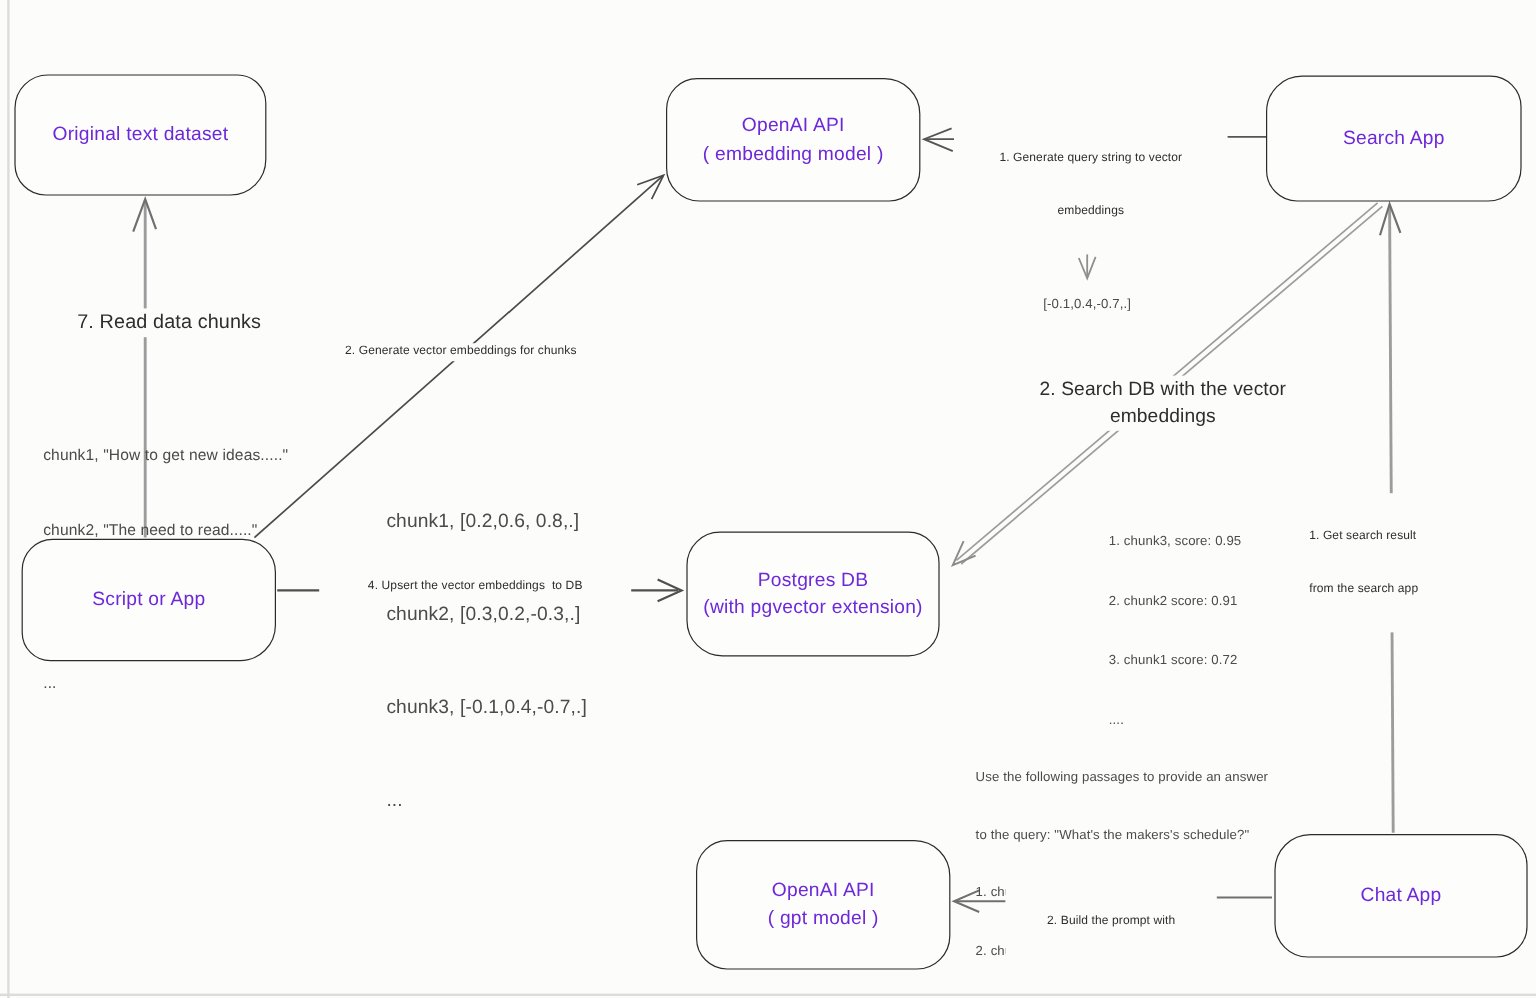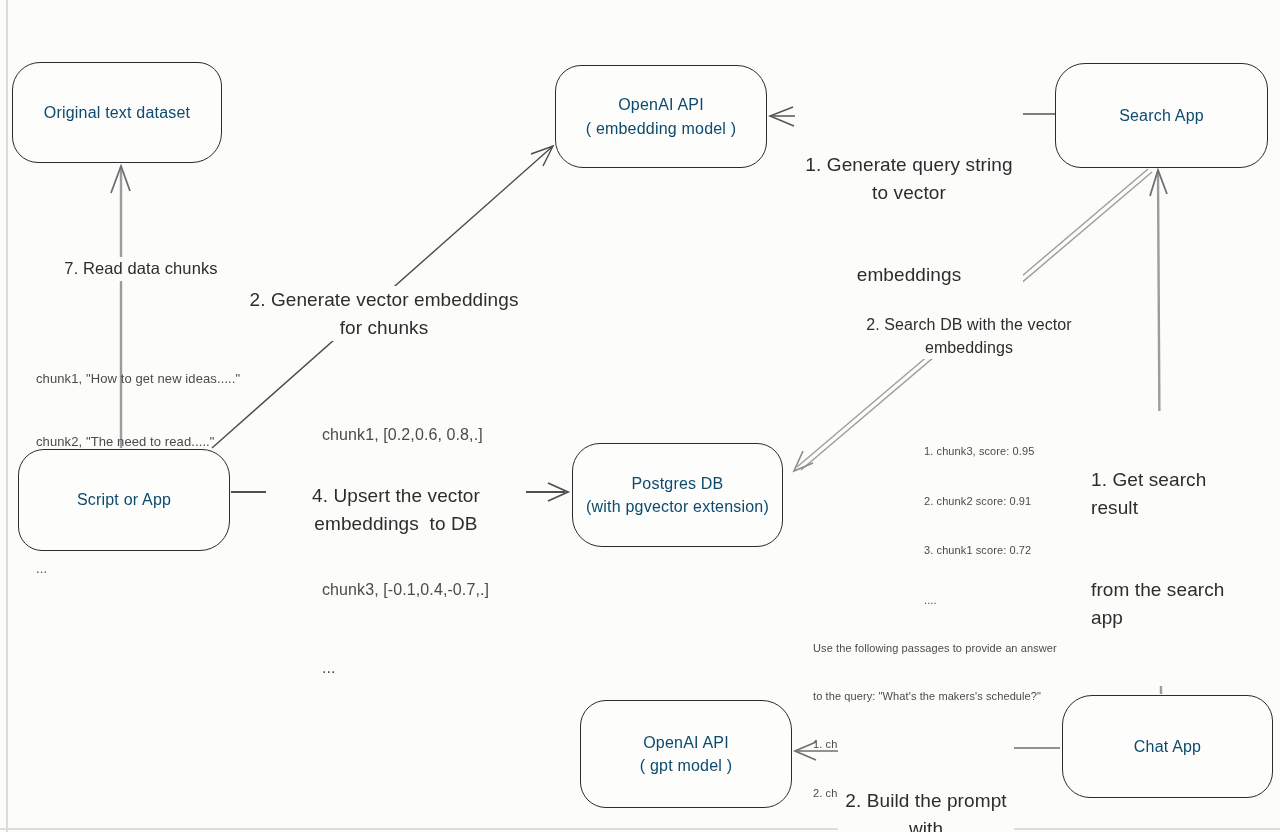--- a/index.html
+++ b/index.html
@@ -11,27 +11,27 @@
   }
   .canvas{position:absolute;inset:0;}
   svg.arrows{position:absolute;left:0;top:0;z-index:1;}
   .node{
     position:absolute;z-index:3;
     background:#fdfdfc;
     border:1.7px solid #2b2b2b;
     display:flex;flex-direction:column;align-items:center;justify-content:center;
     text-align:center;
     font-size:16px;letter-spacing:.2px;line-height:1.45;
-    color:#0c4a6e;
+    color:#6d28d9;
     box-sizing:border-box;
   }
   .edge-label{
     position:absolute;z-index:4;
     background:#fcfcfb;
-    font-size:19px;font-weight:500;letter-spacing:.1px;line-height:1.45;
+    font-size:10px;font-weight:500;letter-spacing:.1px;line-height:1.45;
     color:#2d2d2d;text-align:center;white-space:pre-wrap;
   }
   .edge-label.left{text-align:left;}
   .annotation{
     position:absolute;z-index:2;
     font-size:11px;line-height:1.62;letter-spacing:.1px;
     color:#4b4b4b;white-space:pre-wrap;
   }
   .annotation.center{text-align:center;}
   .frame-line{position:absolute;background:#dcdcdc;z-index:0;}

